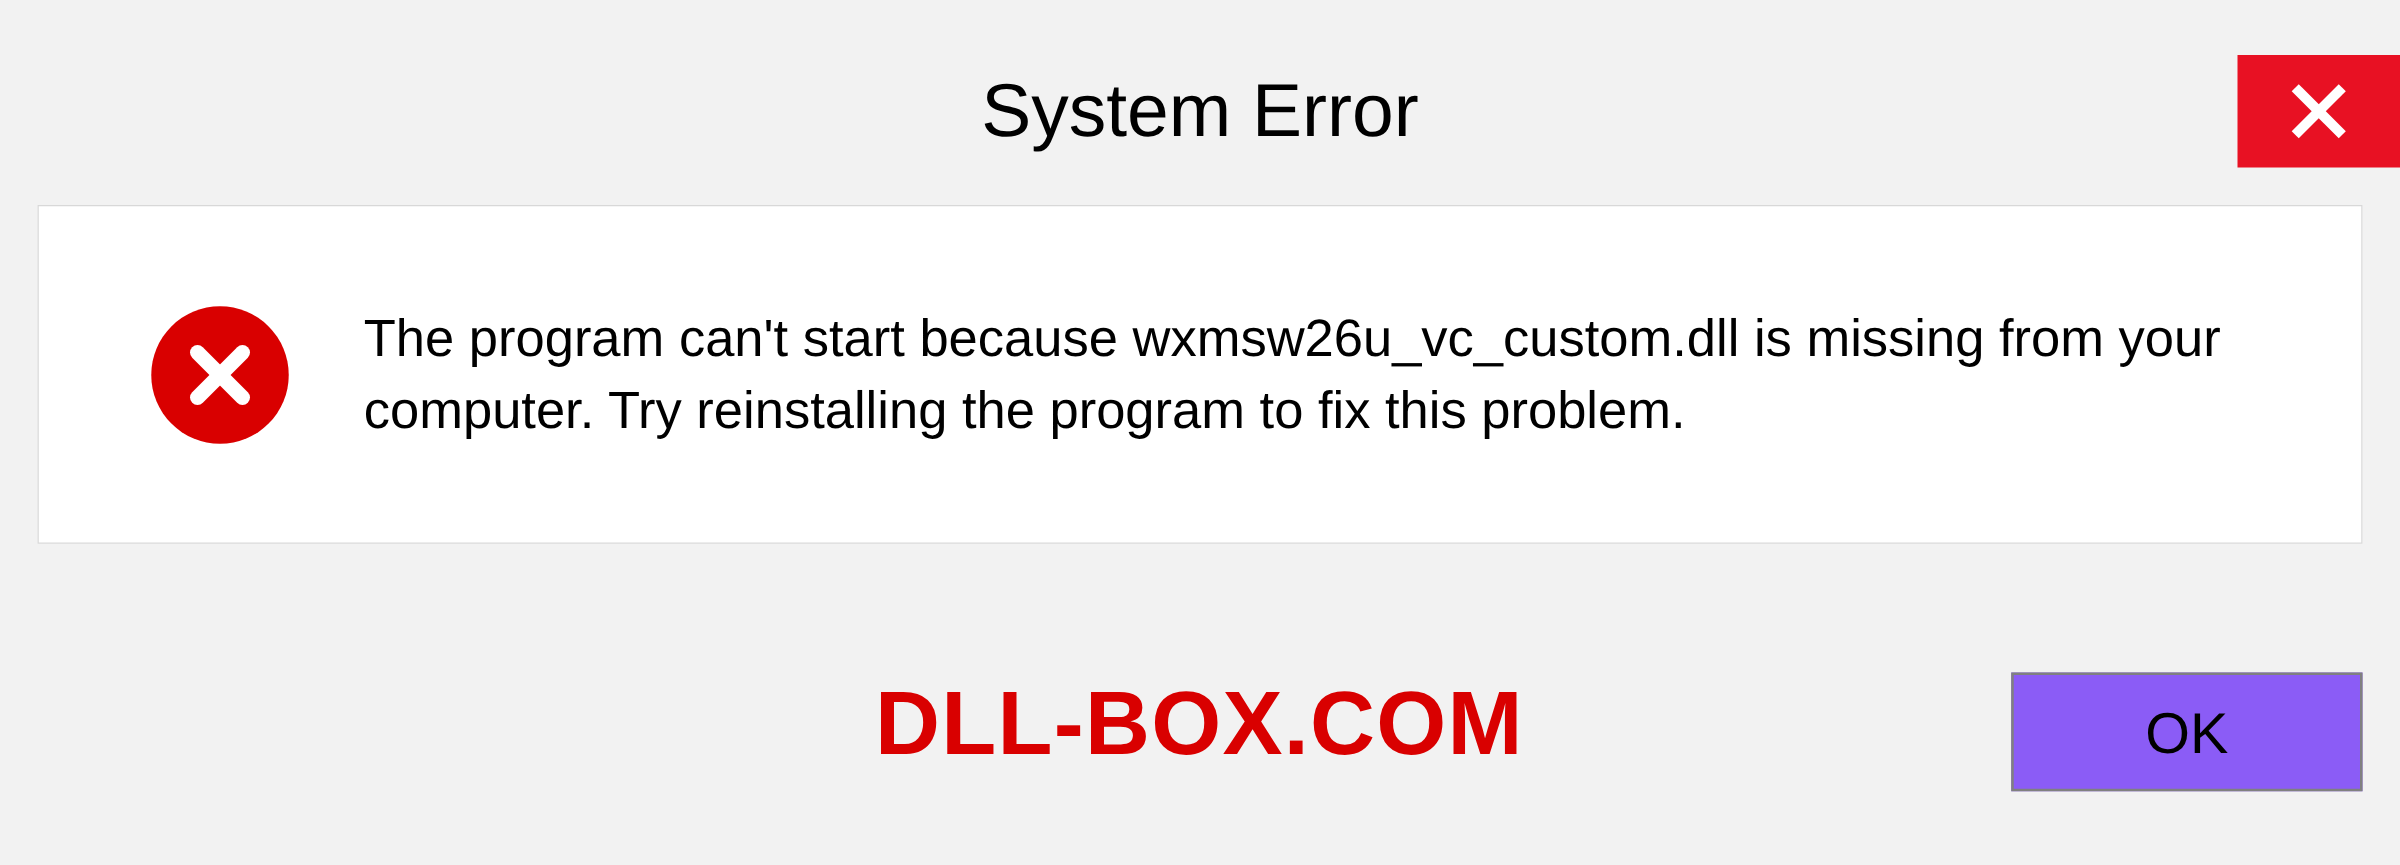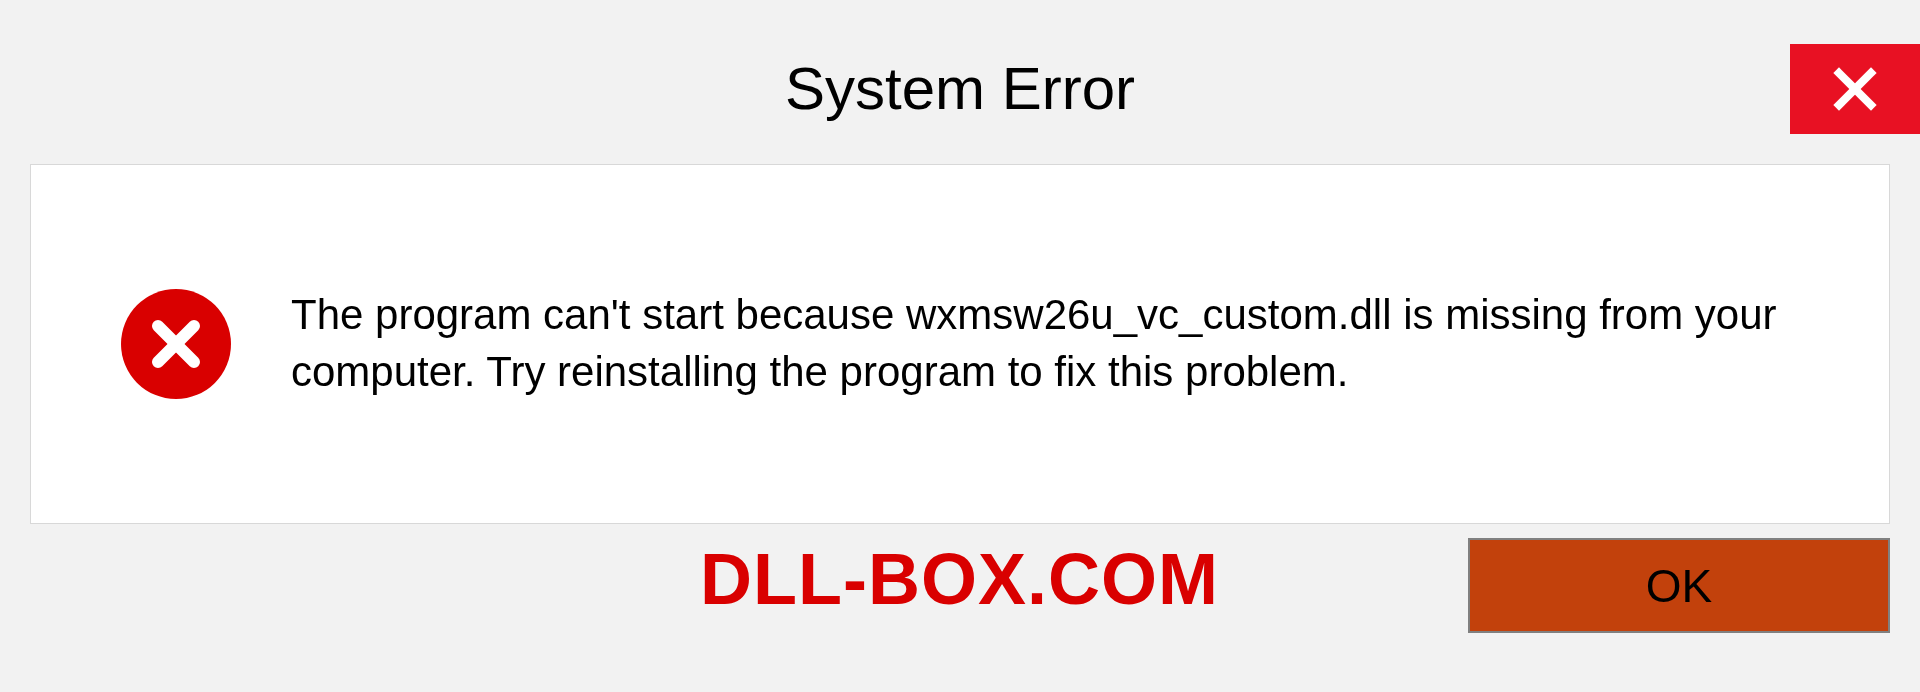--- a/index.html
+++ b/index.html
@@ -37,21 +37,21 @@
     align-items: center;
     justify-content: center;
     cursor: pointer;
   }
   .close-btn svg { display: block; }
   .body-panel {
     position: absolute;
     left: 30px;
     right: 30px;
     top: 120px;
-    height: 360px;
+    height: 271px;
     background: #ffffff;
     border: 1px solid #d8d8d8;
     display: flex;
     align-items: center;
     padding: 20px 80px 20px 90px;
   }
   .error-icon {
     flex: 0 0 auto;
     width: 110px;
     height: 110px;
@@ -80,23 +80,23 @@
     justify-content: space-between;
   }
   .watermark {
     font-size: 72px;
     font-weight: 800;
     color: #d90000;
     letter-spacing: 1px;
     padding-left: 670px;
   }
   .ok-btn {
-    width: 422px;
+    width: 281px;
     height: 95px;
-    background: #c2410c;
+    background: #8b5cf6;
     border: 2px solid #808080;
     display: flex;
     align-items: center;
     justify-content: center;
     font-size: 46px;
     color: #000;
     cursor: pointer;
   }
 </style>
 </head>

